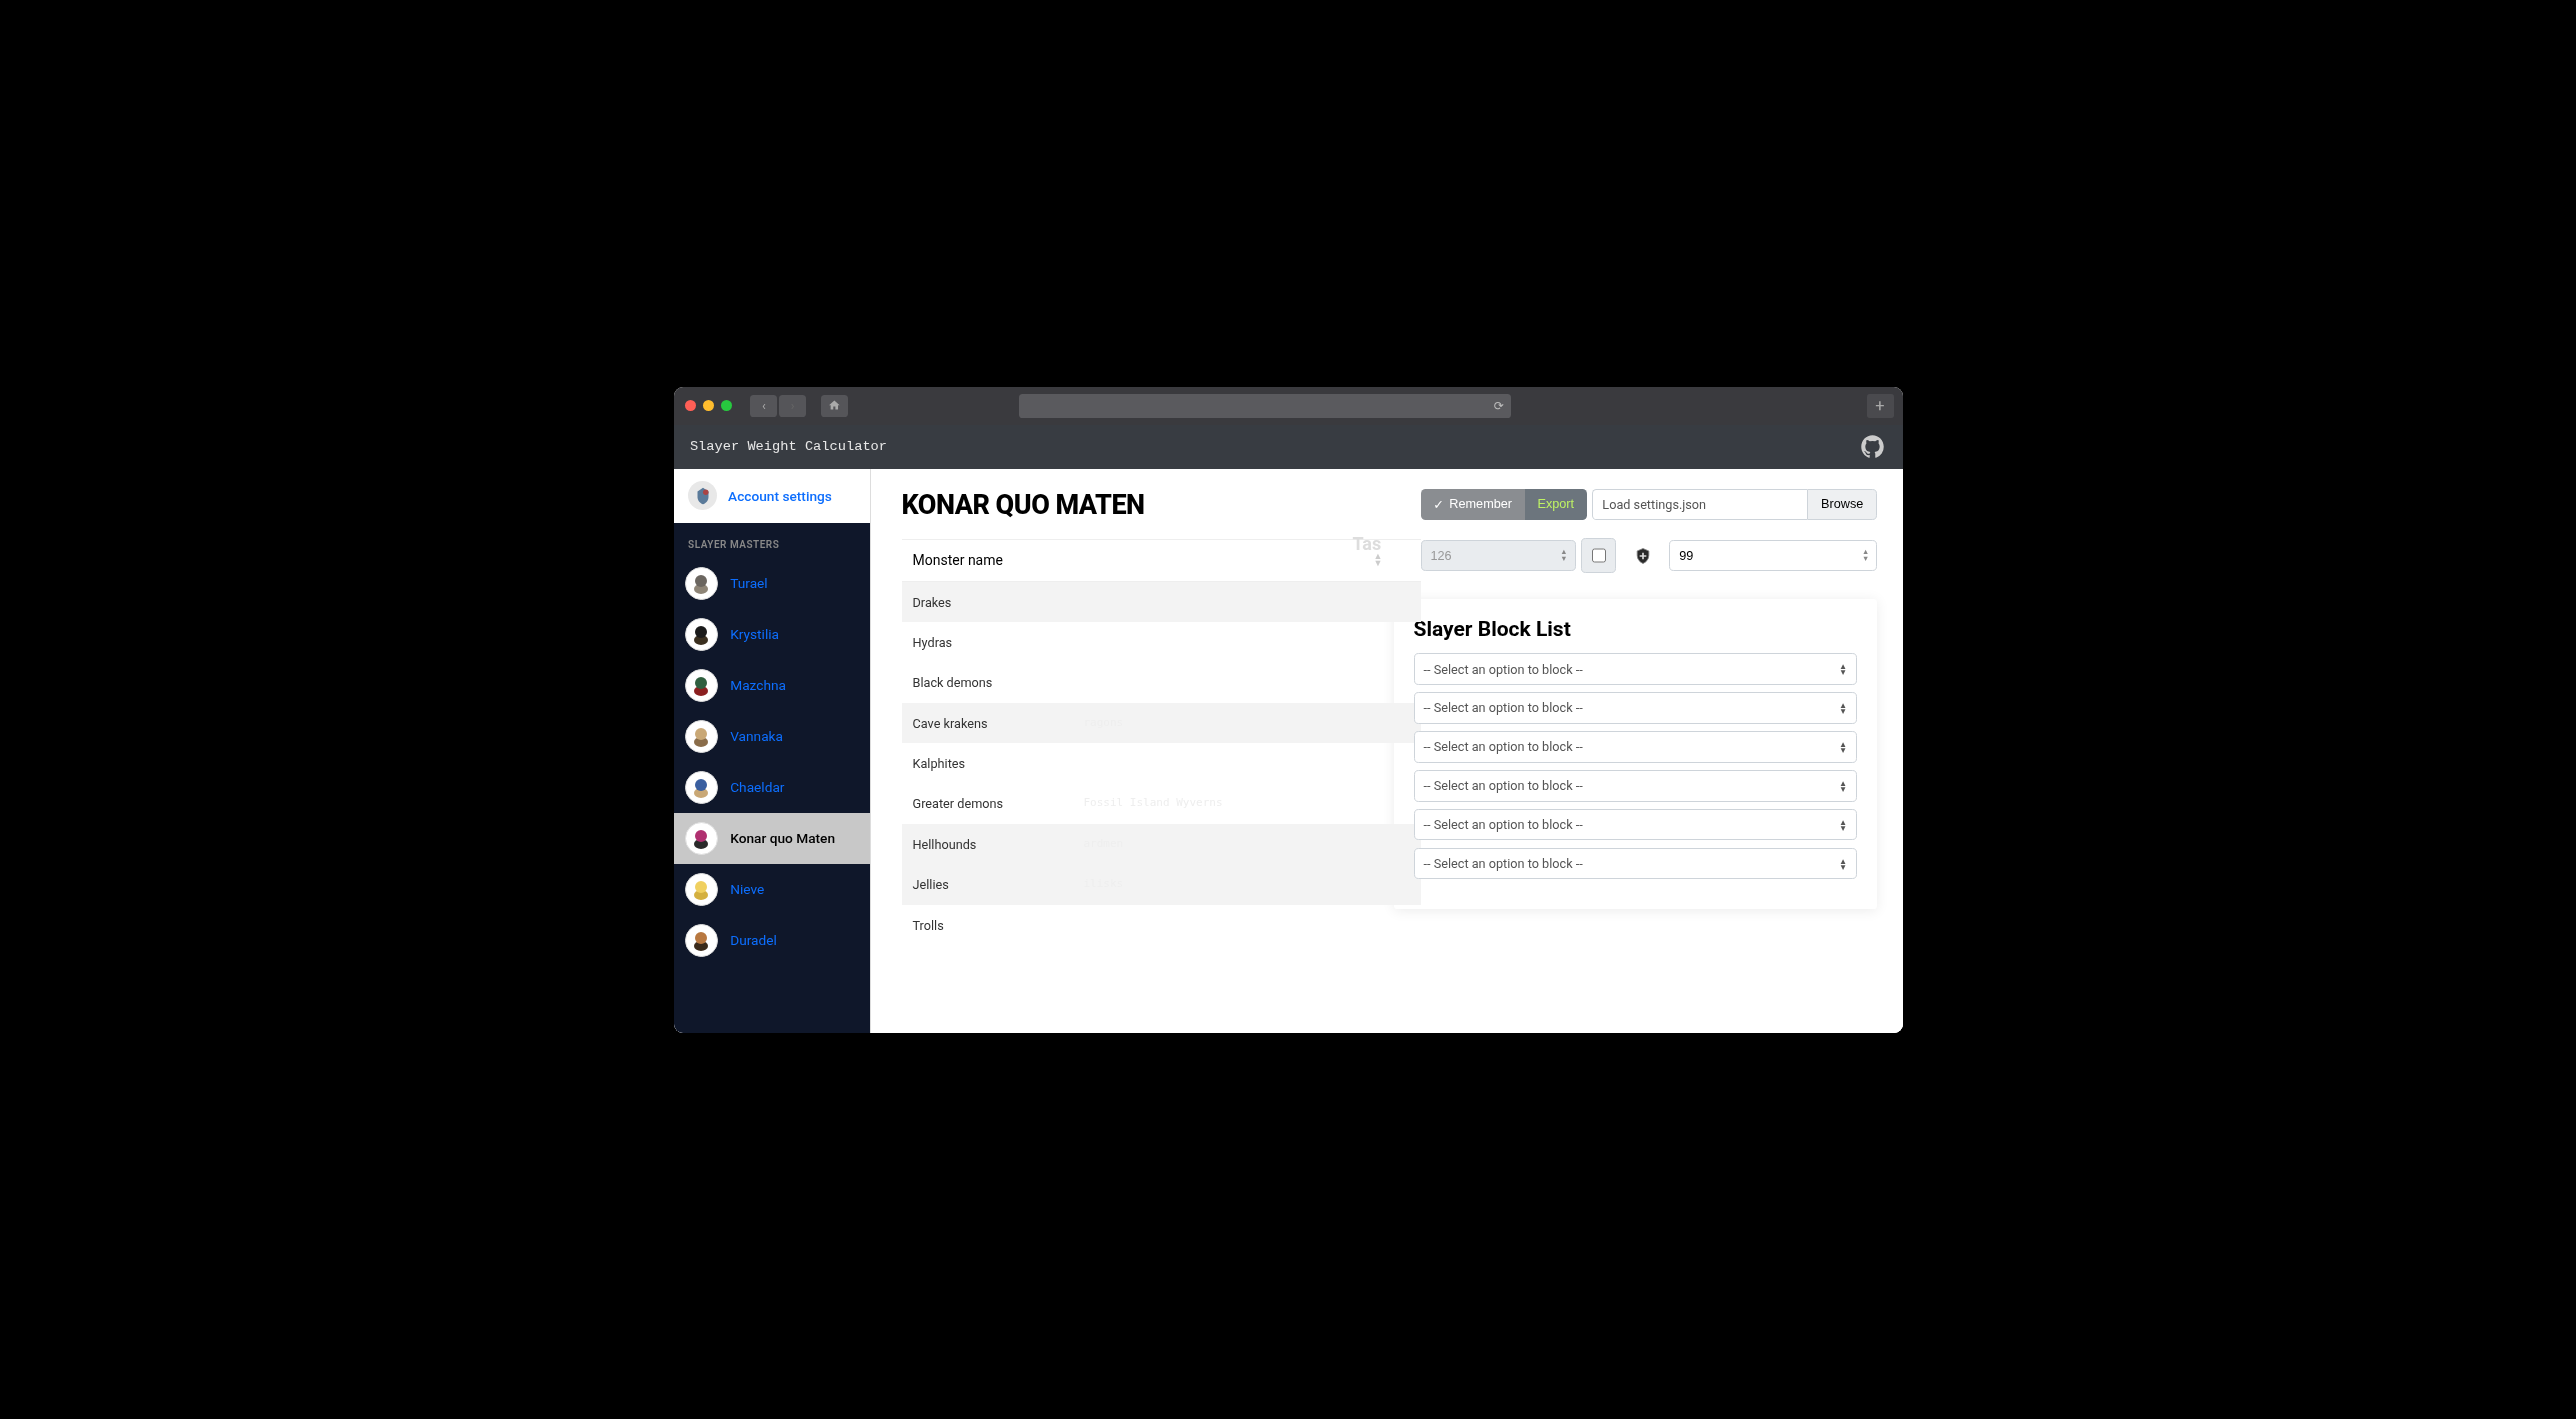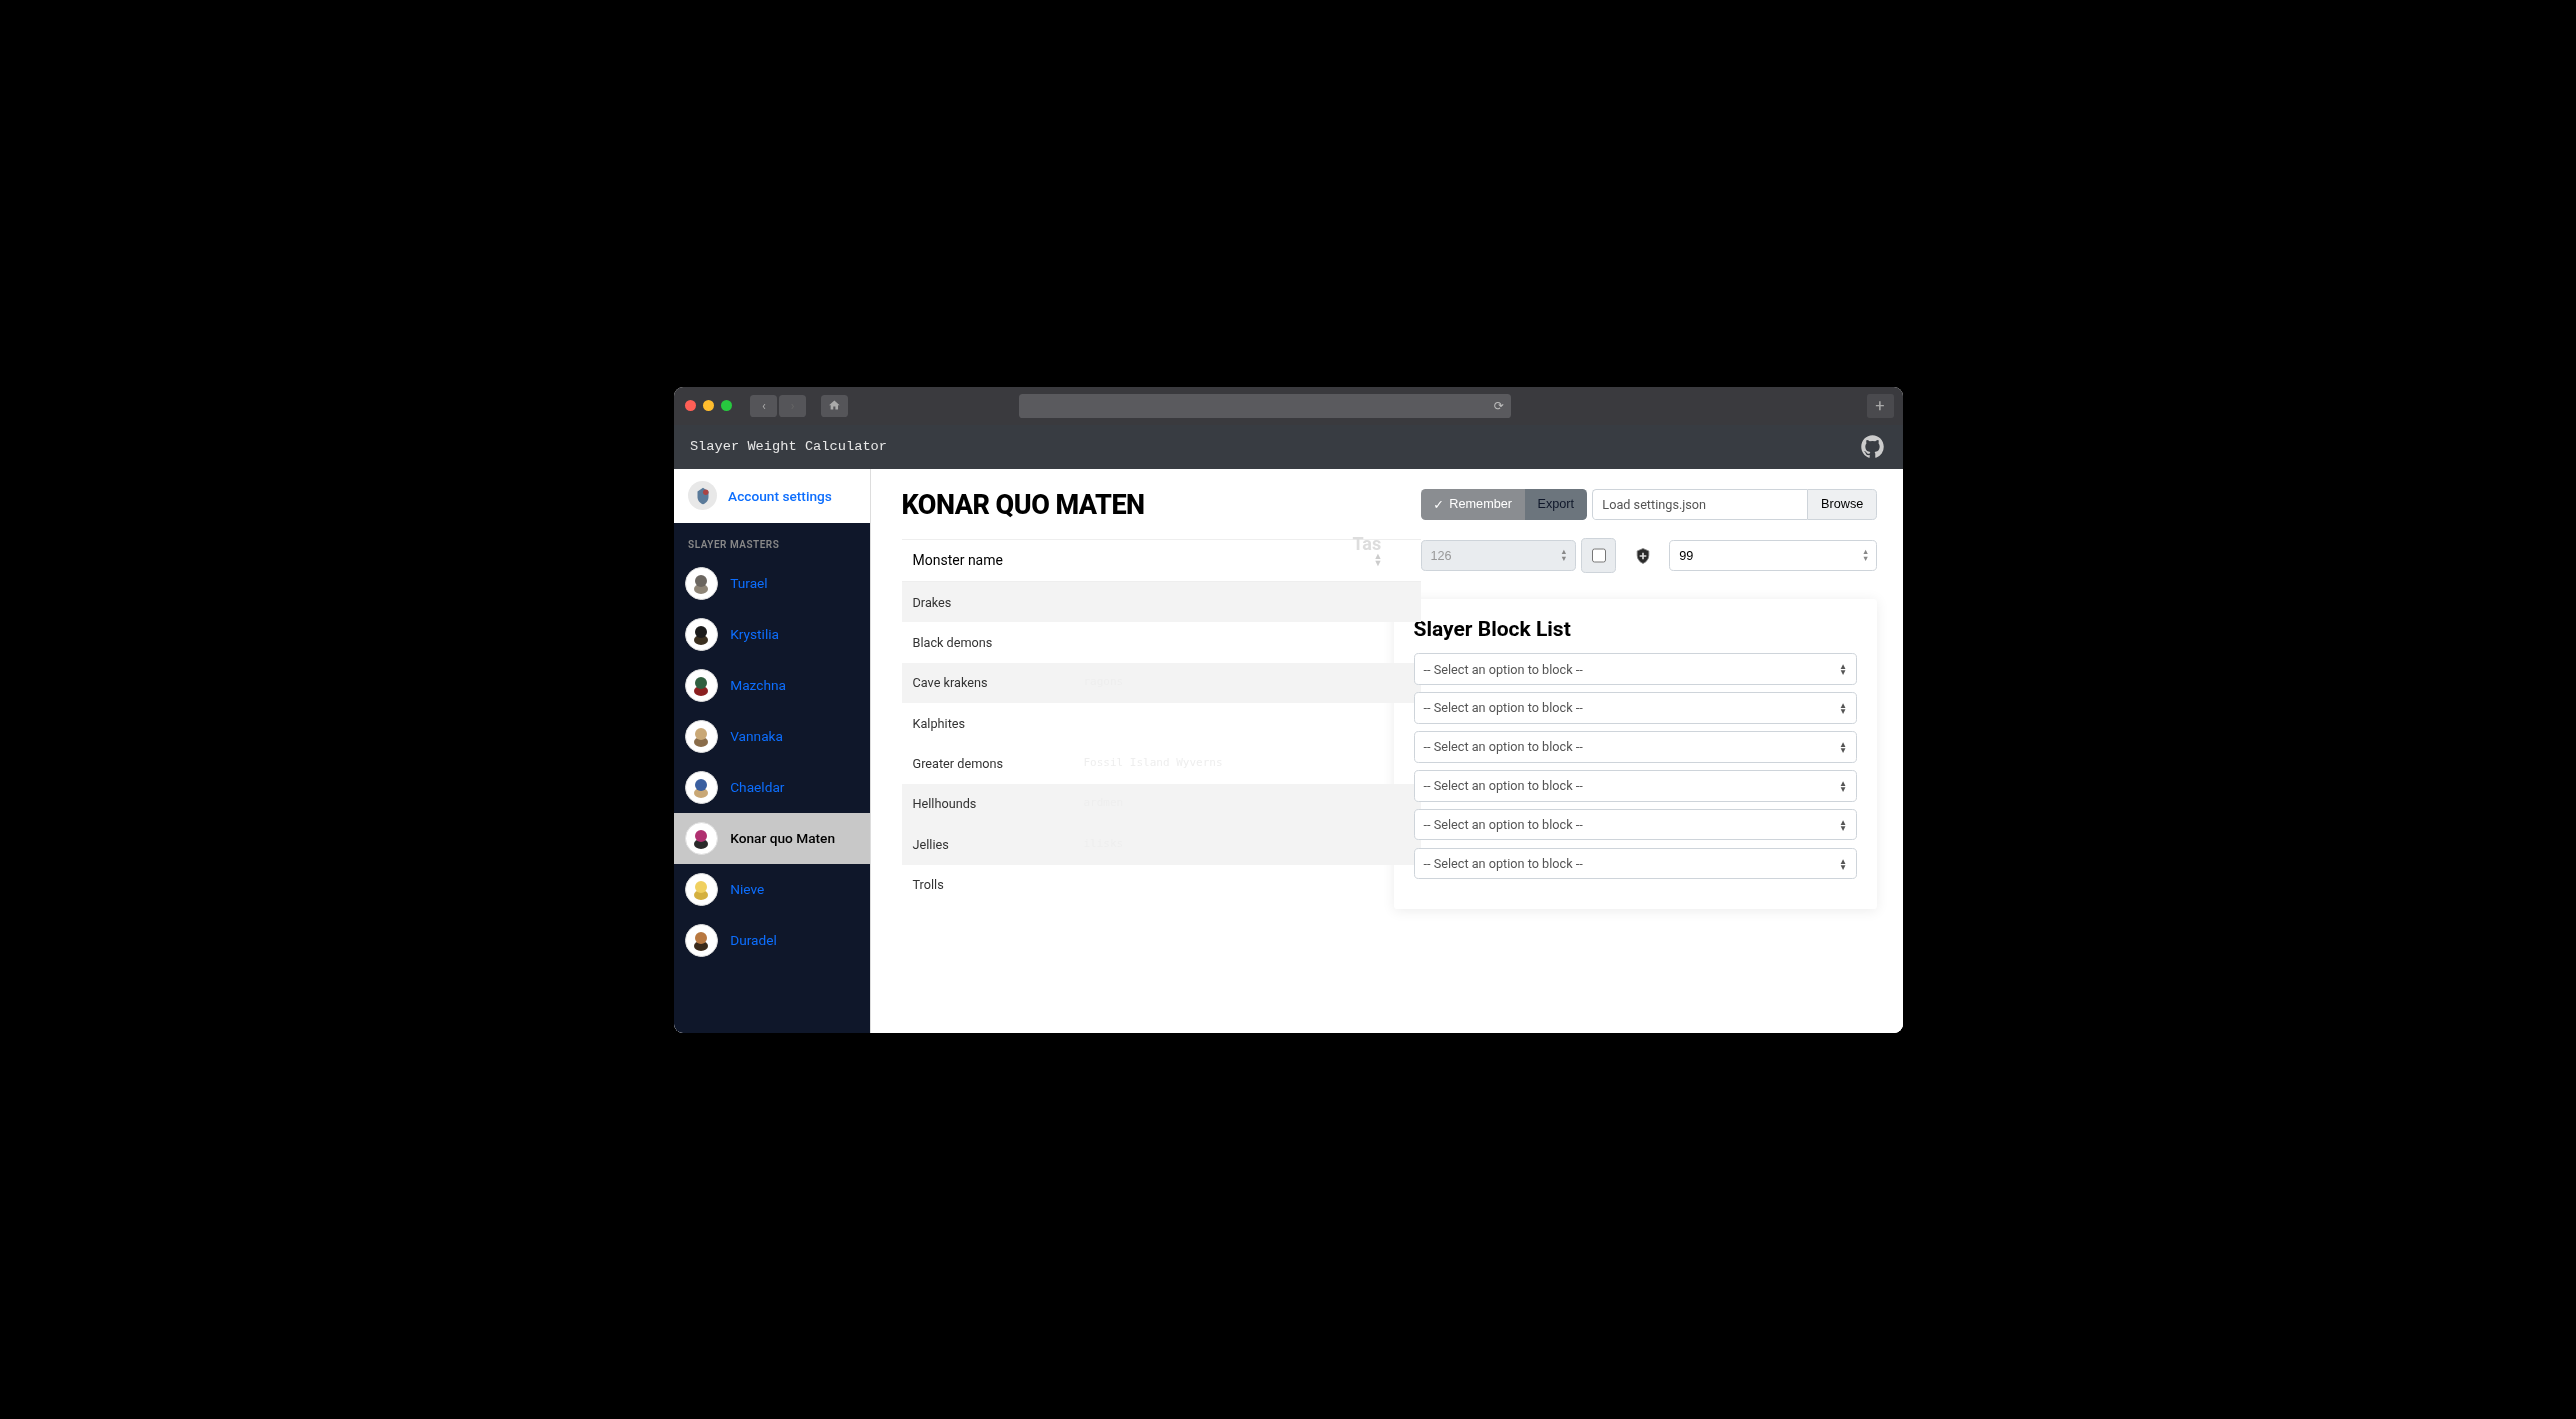--- a/index.html
+++ b/index.html
@@ -215,21 +215,21 @@
 .btn {
   padding: 7.3px 12.7px;
   font-size: 12.7px;
   border: none;
   cursor: pointer;
   display: flex;
   align-items: center;
   gap: 5.5px;
 }
 .btn.remember { background: #8a8d91; color: #fff; }
-.btn.export { background: #6c757d; color: #0f172a; text-align: right; }
+.btn.export { background: #6c757d; color: #bef264; text-align: right; }
 .file-input-group {
   display: flex;
   flex: 1;
 }
 .file-input {
   flex: 1;
   border: 0.9px solid #ced4da;
   border-right: none;
   padding: 7.3px 9px;
   font-size: 12.7px;
@@ -446,20 +446,21 @@
     <div class="main">
 
       <div class="main-left">
         <h1 class="page-title">KONAR QUO MATEN</h1>
         <div class="col-header-row">
           <div class="col-header">Monster name</div>
           <div class="sort-carets">▲<br>▼</div>
         </div>
         <div id="monster-rows">
             <div class="monster-row odd">Drakes</div>
+            <div class="monster-row">Hydras</div>
             <div class="monster-row">Black demons</div>
             <div class="monster-row odd">Cave krakens<span class="ghost-text">ragons</span></div>
             <div class="monster-row">Kalphites</div>
             <div class="monster-row">Greater demons<span class="ghost-text">Fossil Island Wyverns</span></div>
             <div class="monster-row odd">Hellhounds<span class="ghost-text">ardmen</span></div>
             <div class="monster-row odd">Jellies<span class="ghost-text">ilisks</span></div>
             <div class="monster-row">Trolls</div>
           </div>
       </div>
 

